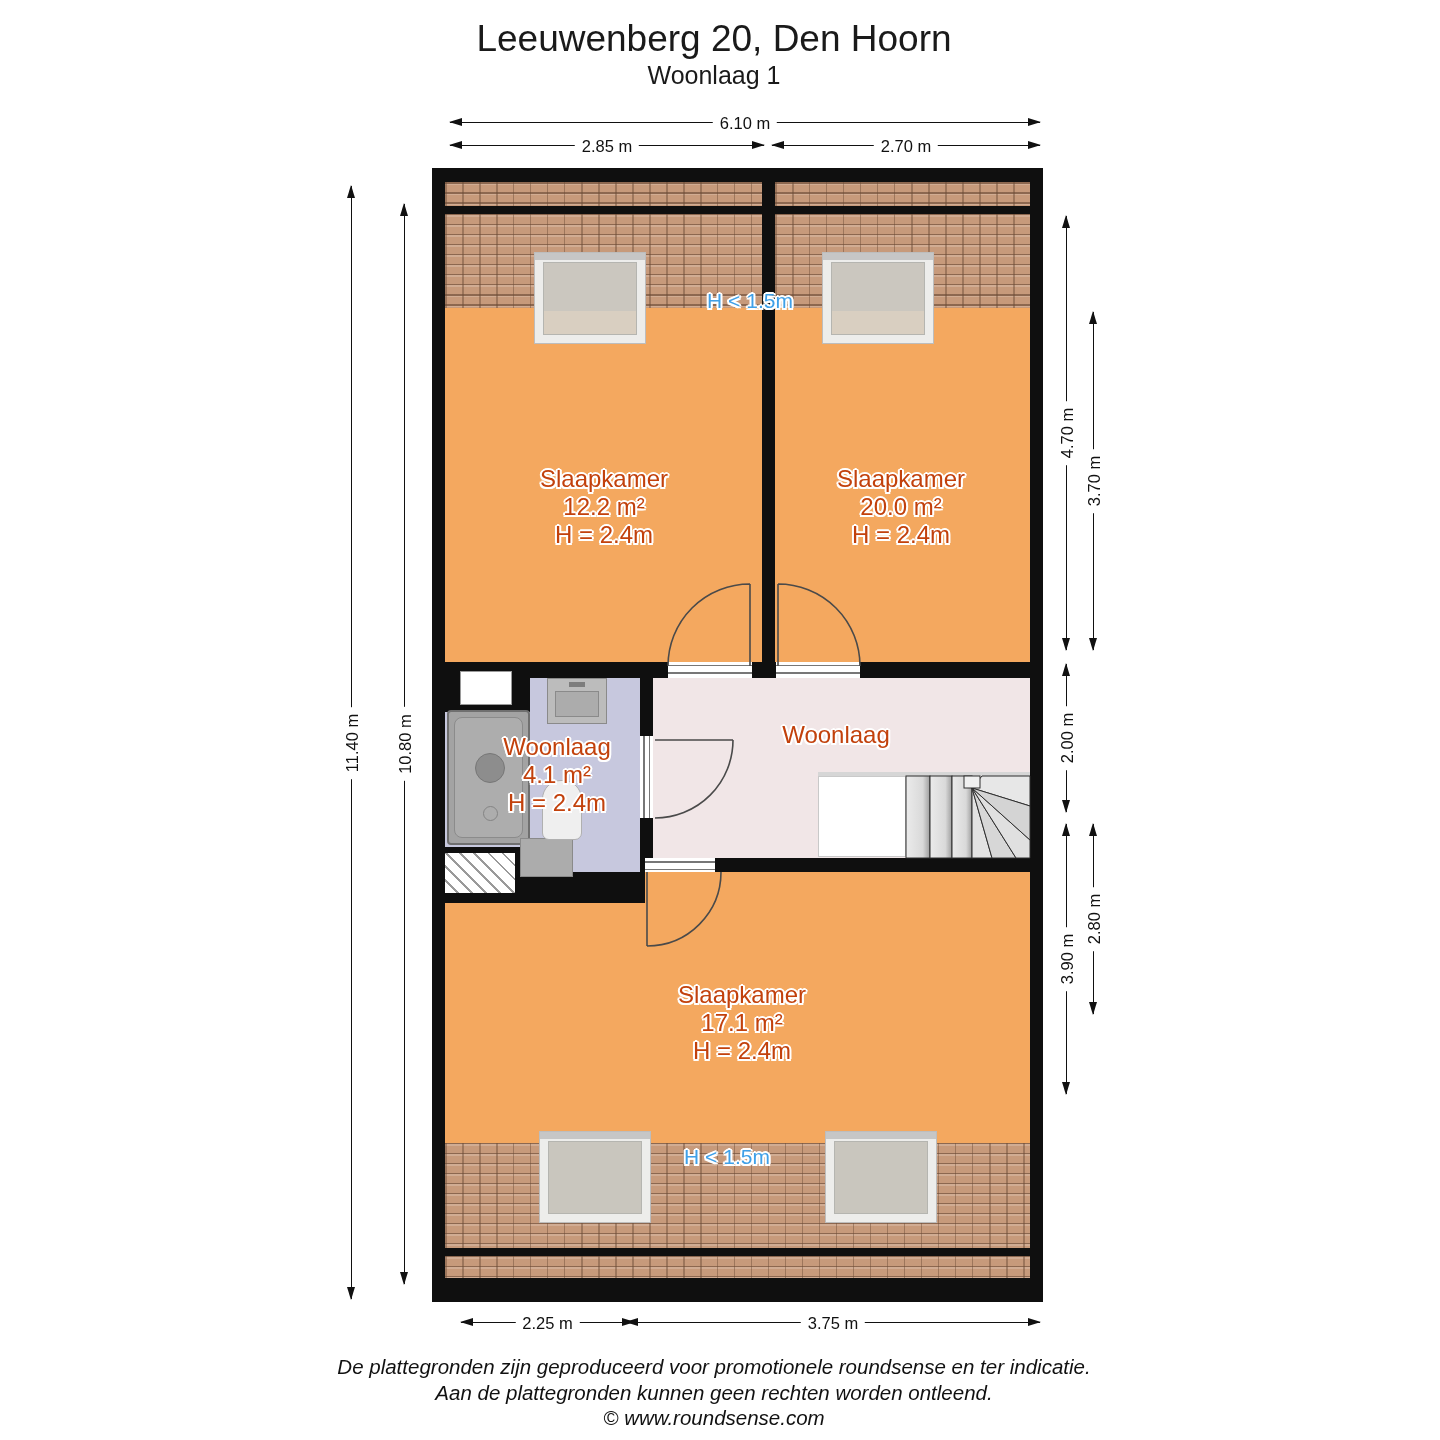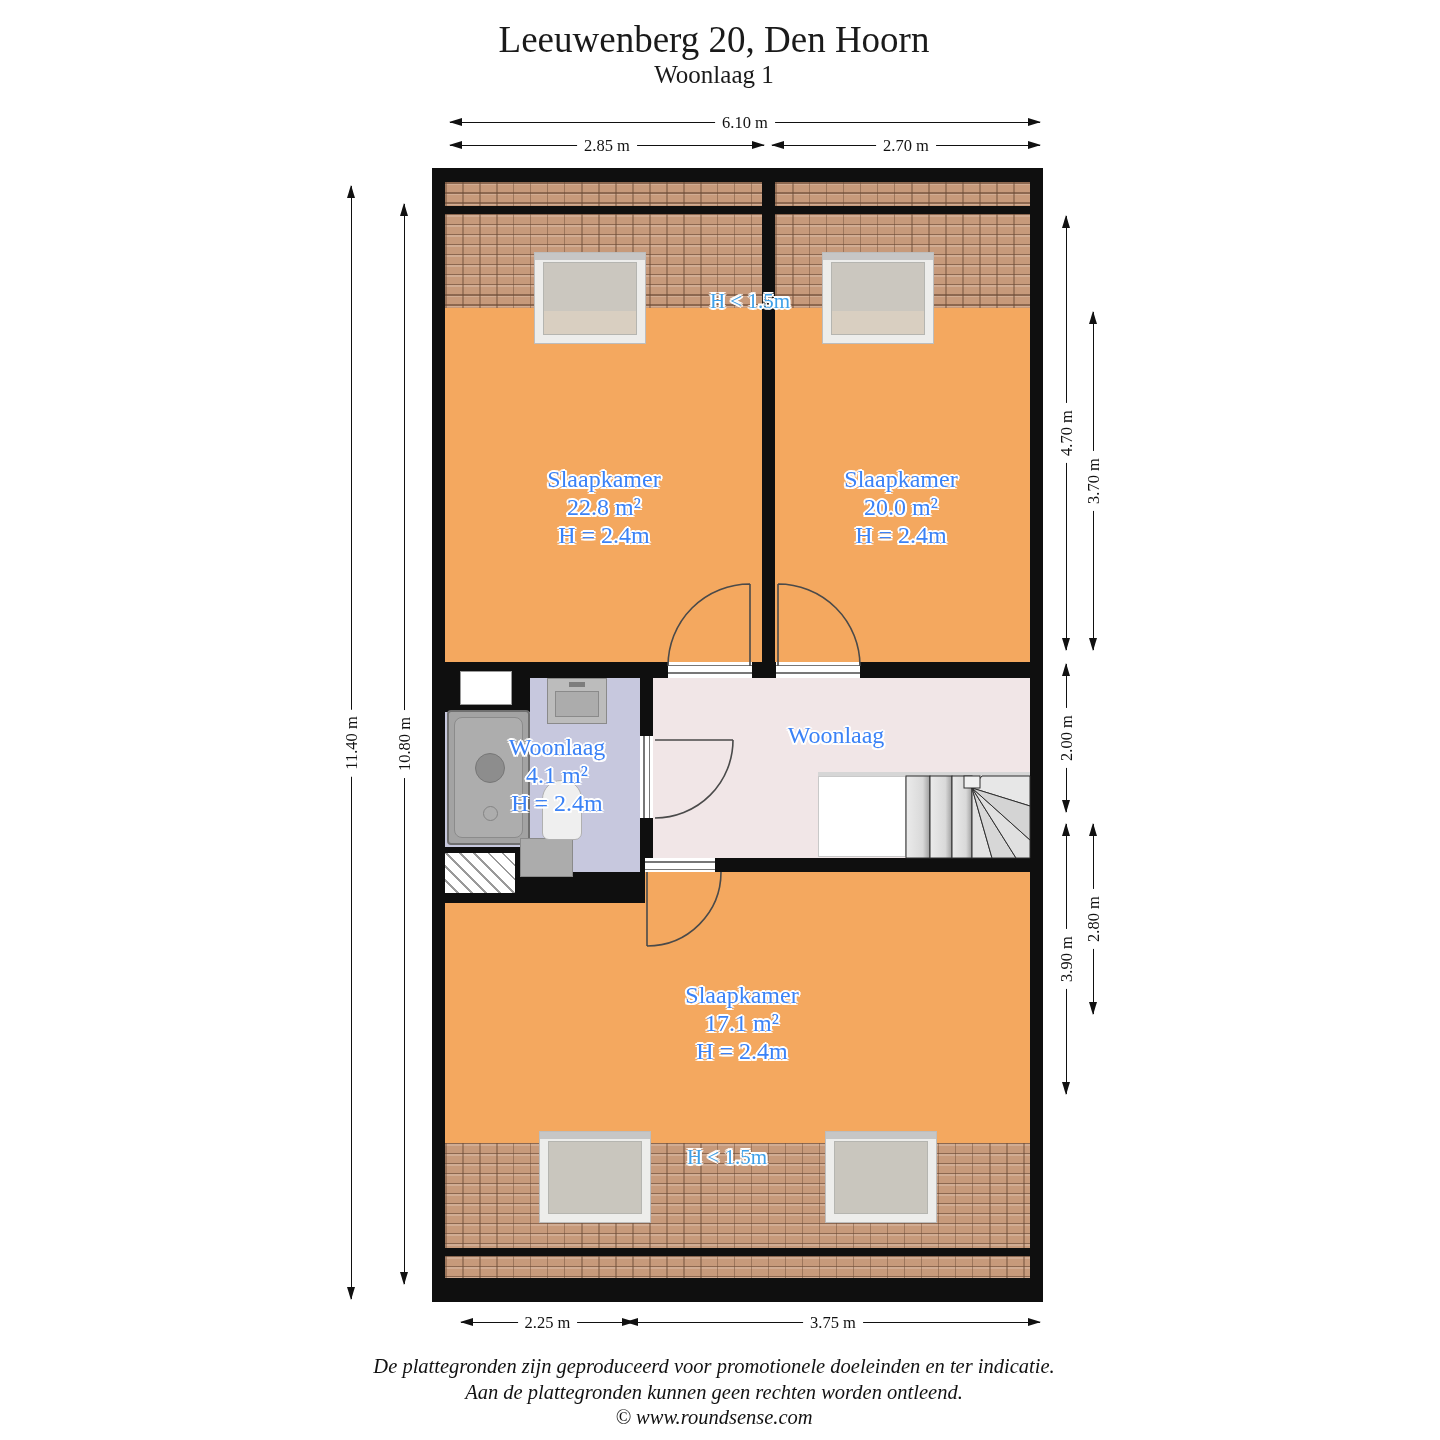--- a/index.html
+++ b/index.html
@@ -1,31 +1,31 @@
 <!DOCTYPE html>
 <html><head>
 <meta charset="utf-8">
 <style>
   html,body{margin:0;padding:0;background:#fff;}
   .canvas{position:relative;width:1428px;height:1440px;background:#fff;
-          font-family:Liberation Serif, serif;color:#1a1a1a;overflow:hidden;}
+          font-family:Liberation Sans, sans-serif;color:#1a1a1a;overflow:hidden;}
   .abs{position:absolute;}
   .wall{position:absolute;background:#0f0f0f;}
   .tiles{position:absolute;background-color:#C79A7B;
     background-image:
       repeating-linear-gradient(90deg, rgba(106,74,53,.45) 0 1.5px, rgba(0,0,0,0) 1.5px 17px),
       repeating-linear-gradient(180deg, rgba(92,62,44,.55) 0 1.5px, rgba(255,255,255,.18) 1.5px 3px, rgba(0,0,0,0) 3px 10px);}
   .floor-orange{position:absolute;background:#F4A85F;}
   .floor-bath{position:absolute;background:#C7C8DE;}
   .floor-hall{position:absolute;background:#F1E6E7;}
   .hatch{position:absolute;background:repeating-linear-gradient(45deg,#fff 0 8px,#9a9a9a 8px 10px);}
   .halo{text-shadow:-1.5px -1.5px 0 #fff,1.5px -1.5px 0 #fff,-1.5px 1.5px 0 #fff,1.5px 1.5px 0 #fff,
         0 -2px 0 #fff,0 2px 0 #fff,-2px 0 0 #fff,2px 0 0 #fff;}
   .room-label{position:absolute;transform:translate(-50%,-50%);text-align:center;
-        font-size:24px;line-height:28px;white-space:nowrap;color:#3b82f6;}
+        font-size:24px;line-height:28px;white-space:nowrap;color:#c2410c;}
   .low-label{position:absolute;transform:translate(-50%,-50%);font-size:21px;font-weight:500;
         color:#3FA0E8;white-space:nowrap;}
   .title{position:absolute;left:50%;transform:translateX(-50%);font-size:37px;white-space:nowrap;}
   .subtitle{position:absolute;left:50%;transform:translateX(-50%);font-size:25px;white-space:nowrap;}
   .footer-line{position:absolute;left:50%;transform:translateX(-50%);font-style:italic;
         font-size:20.5px;white-space:nowrap;color:#111;}
   
   .dim-h{position:absolute;height:0;border-top:1.5px solid #111;}
   .dim-h::before{content:"";position:absolute;left:-1px;top:-5.3px;width:0;height:0;
       border-top:4.5px solid transparent;border-bottom:4.5px solid transparent;border-right:13px solid #111;}
@@ -196,21 +196,21 @@
     <div class="topbar"></div>
     <div class="glass glass-flat"></div>
   </div>
   <div class="skylight" style="left:825px;top:1131px;width:112px;height:92px;">
     <div class="topbar"></div>
     <div class="glass glass-flat"></div>
   </div>
 
   <div class="room-label halo" style="left:604px;top:507px;">
     <div>Slaapkamer</div>
-    <div>22.8 m²</div>
+    <div>12.2 m²</div>
     <div>H = 2.4m</div>
   </div>
   <div class="room-label halo" style="left:901px;top:507px;">
     <div>Slaapkamer</div>
     <div>20.0 m²</div>
     <div>H = 2.4m</div>
   </div>
   <div class="room-label halo" style="left:557px;top:775px;">
     <div>Woonlaag</div>
     <div>4.1 m²</div>
@@ -221,17 +221,17 @@
   </div>
   <div class="room-label halo" style="left:742px;top:1023px;">
     <div>Slaapkamer</div>
     <div>17.1 m²</div>
     <div>H = 2.4m</div>
   </div>
 
   <div class="low-label halo" style="left:750px;top:301px;">H &lt; 1.5m</div>
   <div class="low-label halo" style="left:727px;top:1157px;">H &lt; 1.5m</div>
 
-  <div class="footer-line" style="top:1355px;">De plattegronden zijn geproduceerd voor promotionele doeleinden en ter indicatie.</div>
+  <div class="footer-line" style="top:1355px;">De plattegronden zijn geproduceerd voor promotionele roundsense en ter indicatie.</div>
   <div class="footer-line" style="top:1381px;">Aan de plattegronden kunnen geen rechten worden ontleend.</div>
   <div class="footer-line" style="top:1406px;">© www.roundsense.com</div>
 
 </div>
 
 </body></html>

